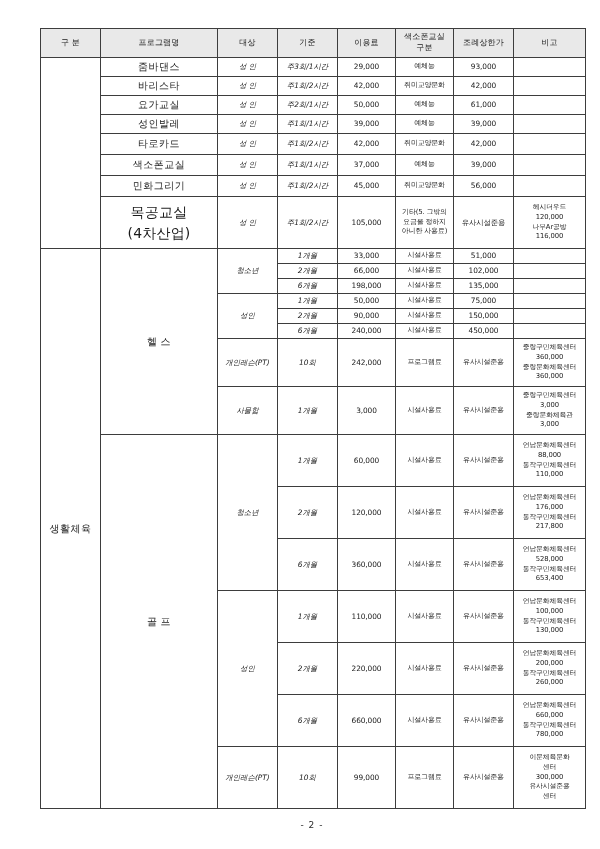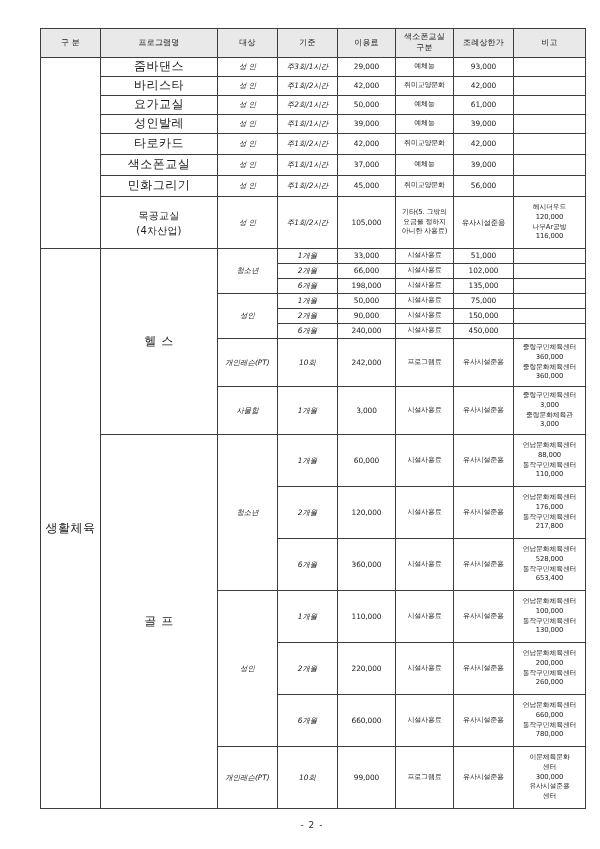--- a/index.html
+++ b/index.html
@@ -39,25 +39,26 @@
     font-weight: normal;
     word-break: keep-all;
   }
   thead th {
     background: #e9e9e9;
     height: 26px;
     font-size: 8px;
     letter-spacing: 0.2px;
   }
   td.cat, td.prog {
-    font-size: 12px;
+    font-size: 10px;
     letter-spacing: 0.5px;
+    font-family: Liberation Serif, serif;
   }
   td.prog-multi {
-    font-size: 10px;
+    font-size: 14px;
     line-height: 1.5;
     letter-spacing: 0.2px;
   }
   td.note {
     font-size: 6.8px;
     line-height: 1.45;
     letter-spacing: -0.1px;
   }
   td.small {
     font-size: 7.4px;

